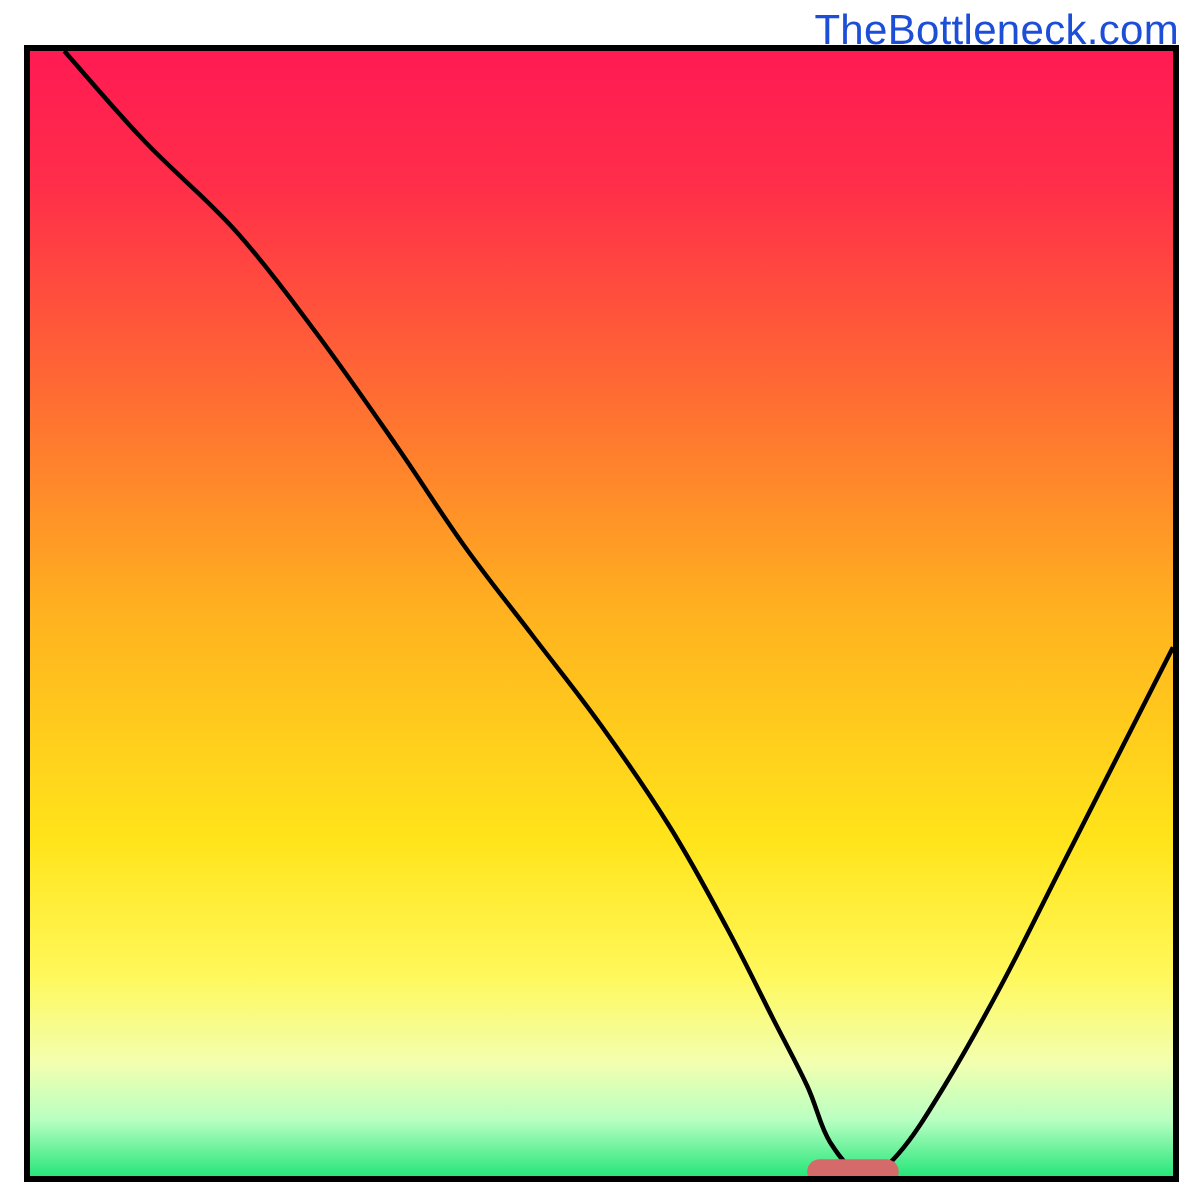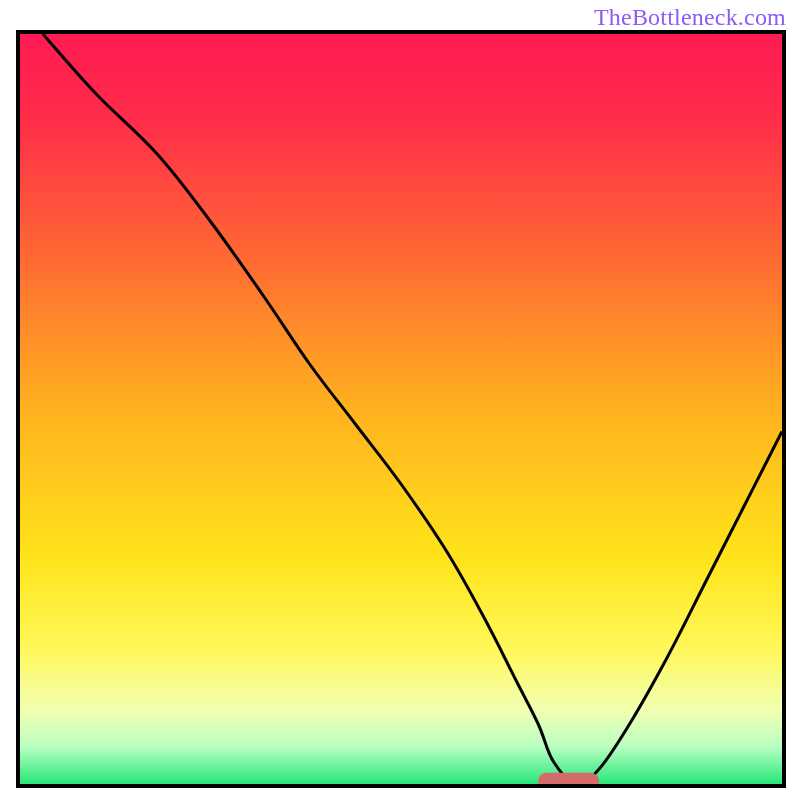--- a/index.html
+++ b/index.html
@@ -14,25 +14,25 @@
   .frame {
     position: relative;
     width: 800px;
     height: 800px;
     box-sizing: border-box;
   }
   .watermark {
     position: absolute;
     top: 4px;
     right: 14px;
-    font-size: 24px;
+    font-size: 28px;
     font-weight: 400;
-    color: #8b5cf6;
+    color: #1d4ed8;
     letter-spacing: 0.2px;
-    font-family: Liberation Serif, serif;
+    font-family: Liberation Sans, sans-serif;
   }
   .plot-outer {
     position: absolute;
     left: 16px;
     top: 30px;
     width: 770px;
     height: 758px;
     box-sizing: border-box;
     border: 4px solid #000000;
   }

